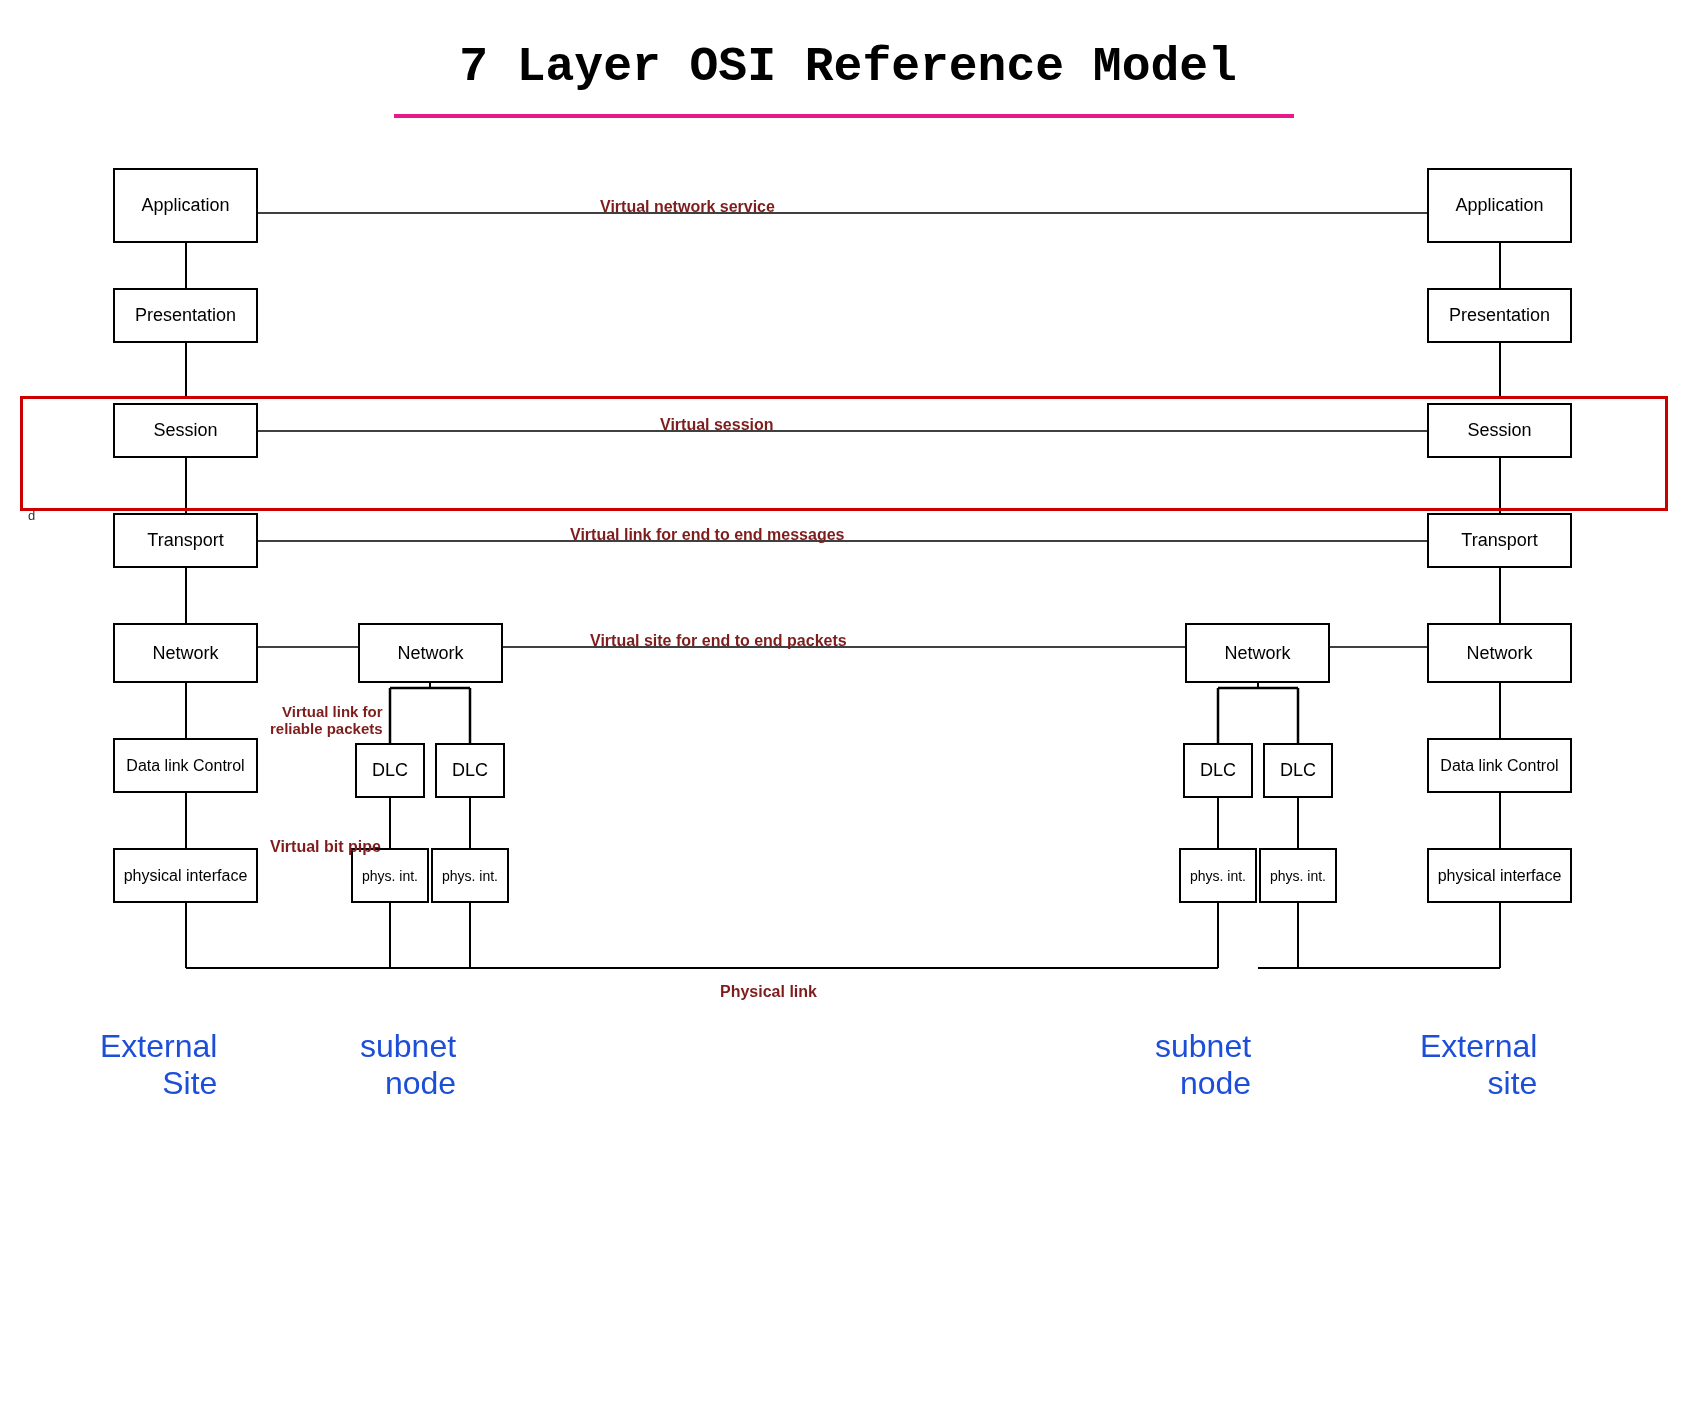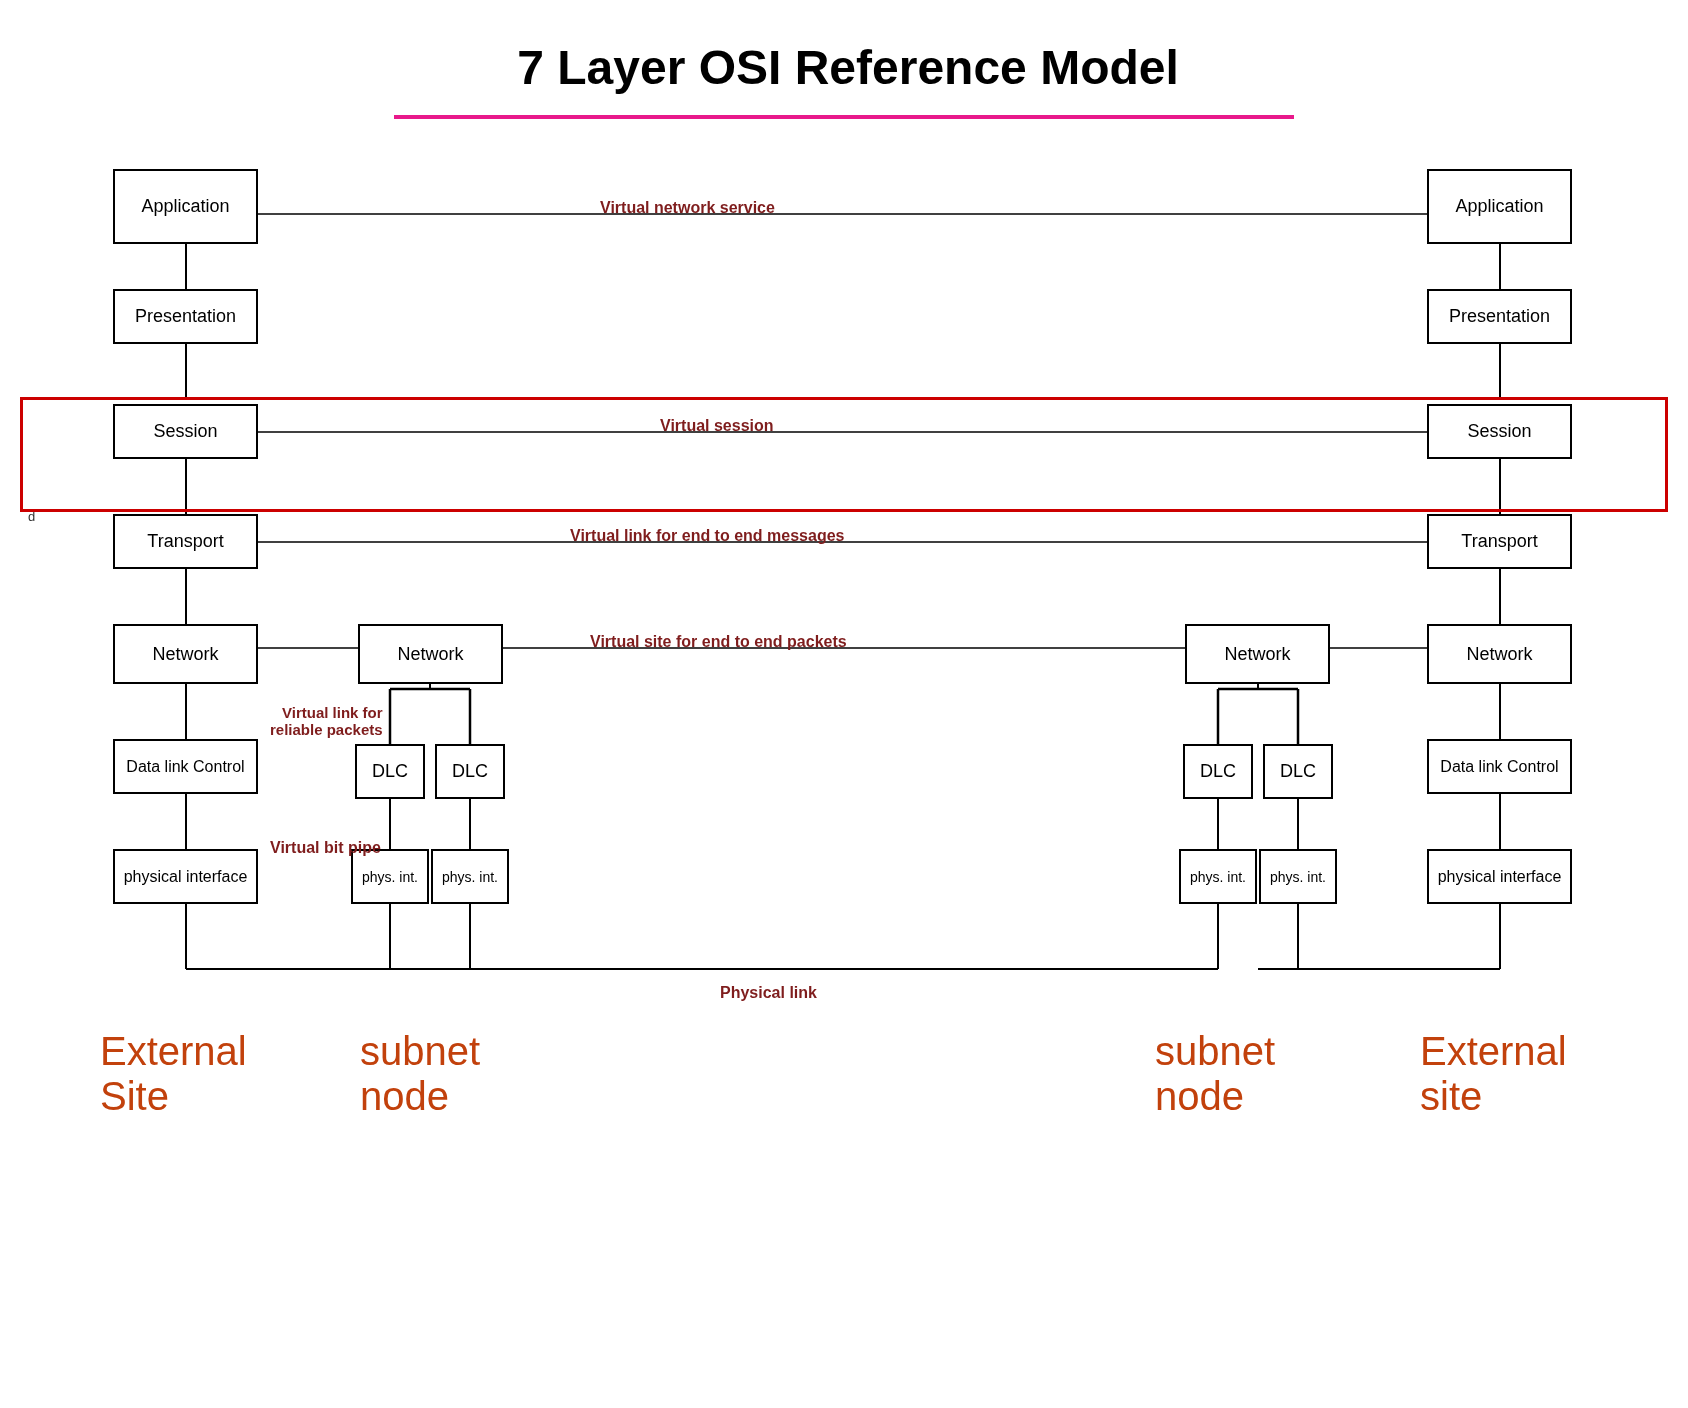--- a/index.html
+++ b/index.html
@@ -11,20 +11,21 @@
       position: relative;
       overflow: hidden;
     }
 
     .page-title {
       text-align: center;
       font-size: 48px;
       font-weight: 900;
       padding: 40px 0 20px 8px;
       color: #000;
+      font-family: Liberation Mono, monospace;
     }
 
     .pink-line {
       width: 900px;
       height: 4px;
       background: #e8198b;
       margin: 0 auto 30px auto;
       display: block;
     }
 
@@ -66,24 +67,24 @@
     .label-text {
       position: absolute;
       font-size: 16px;
       color: #7f1d1d;
       text-align: center;
       font-weight: bold;
     }
 
     .bottom-label {
       position: absolute;
-      font-size: 40px;
+      font-size: 32px;
       font-weight: 400;
-      text-align: left;
-      color: #c2410c;
+      text-align: right;
+      color: #1d4ed8;
     }
 
     .small-label {
       position: absolute;
       font-size: 14px;
       color: #333;
       letter-spacing: 0;
     }
   </style>
 </head>

